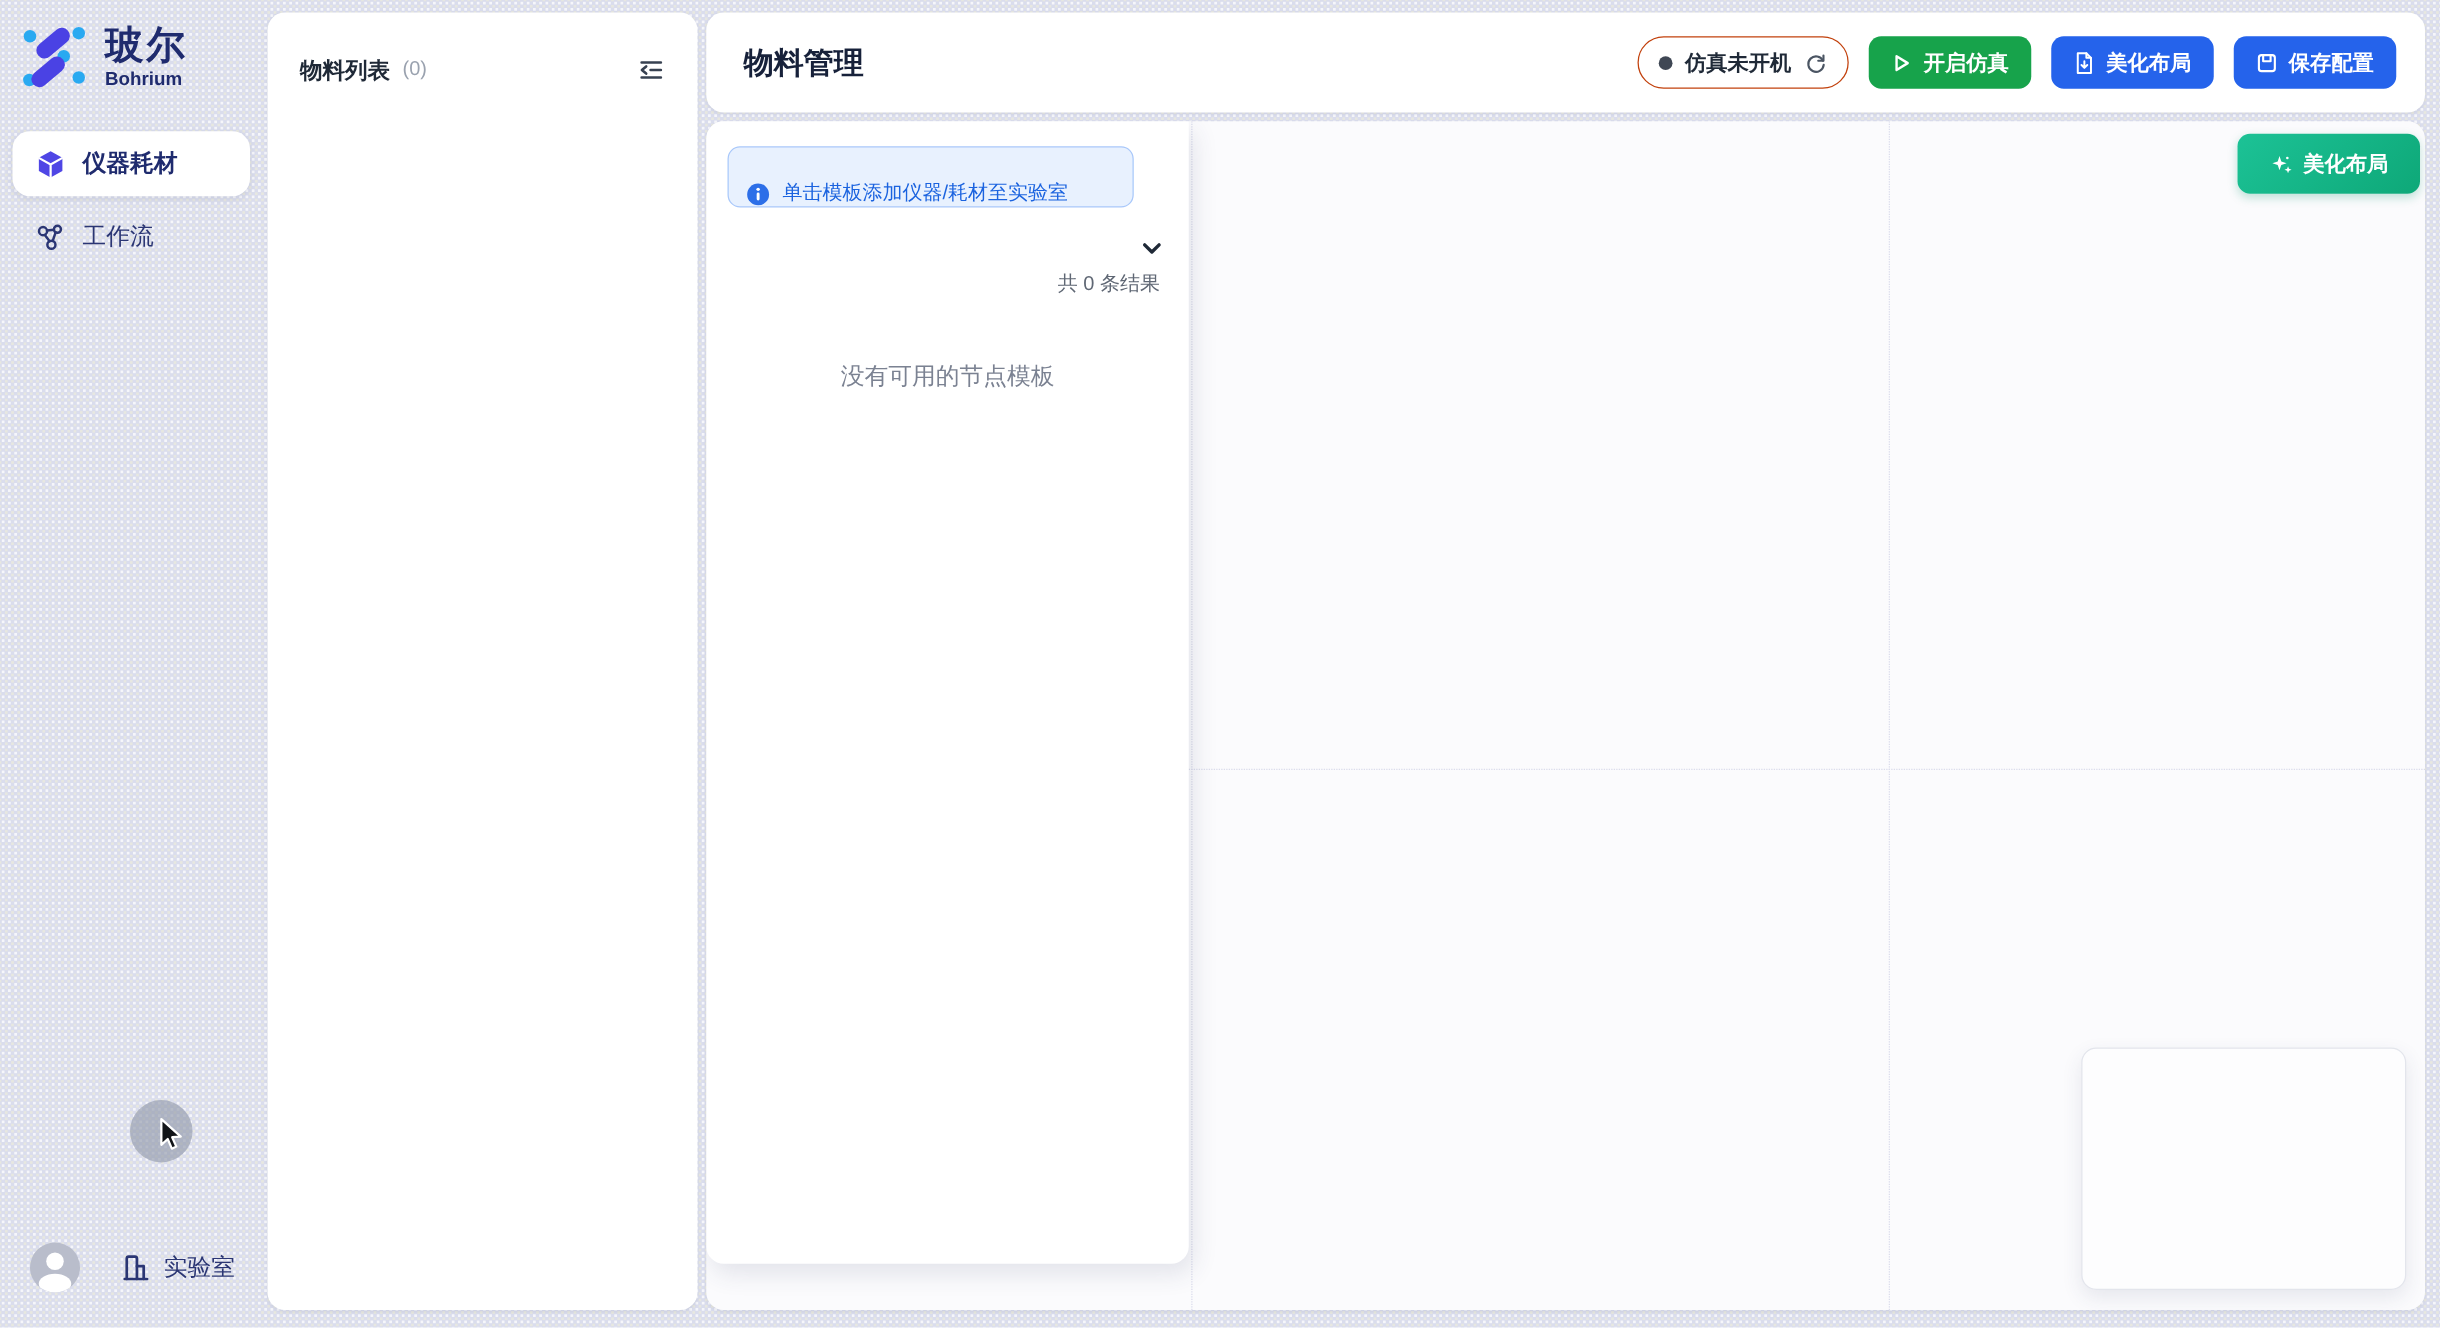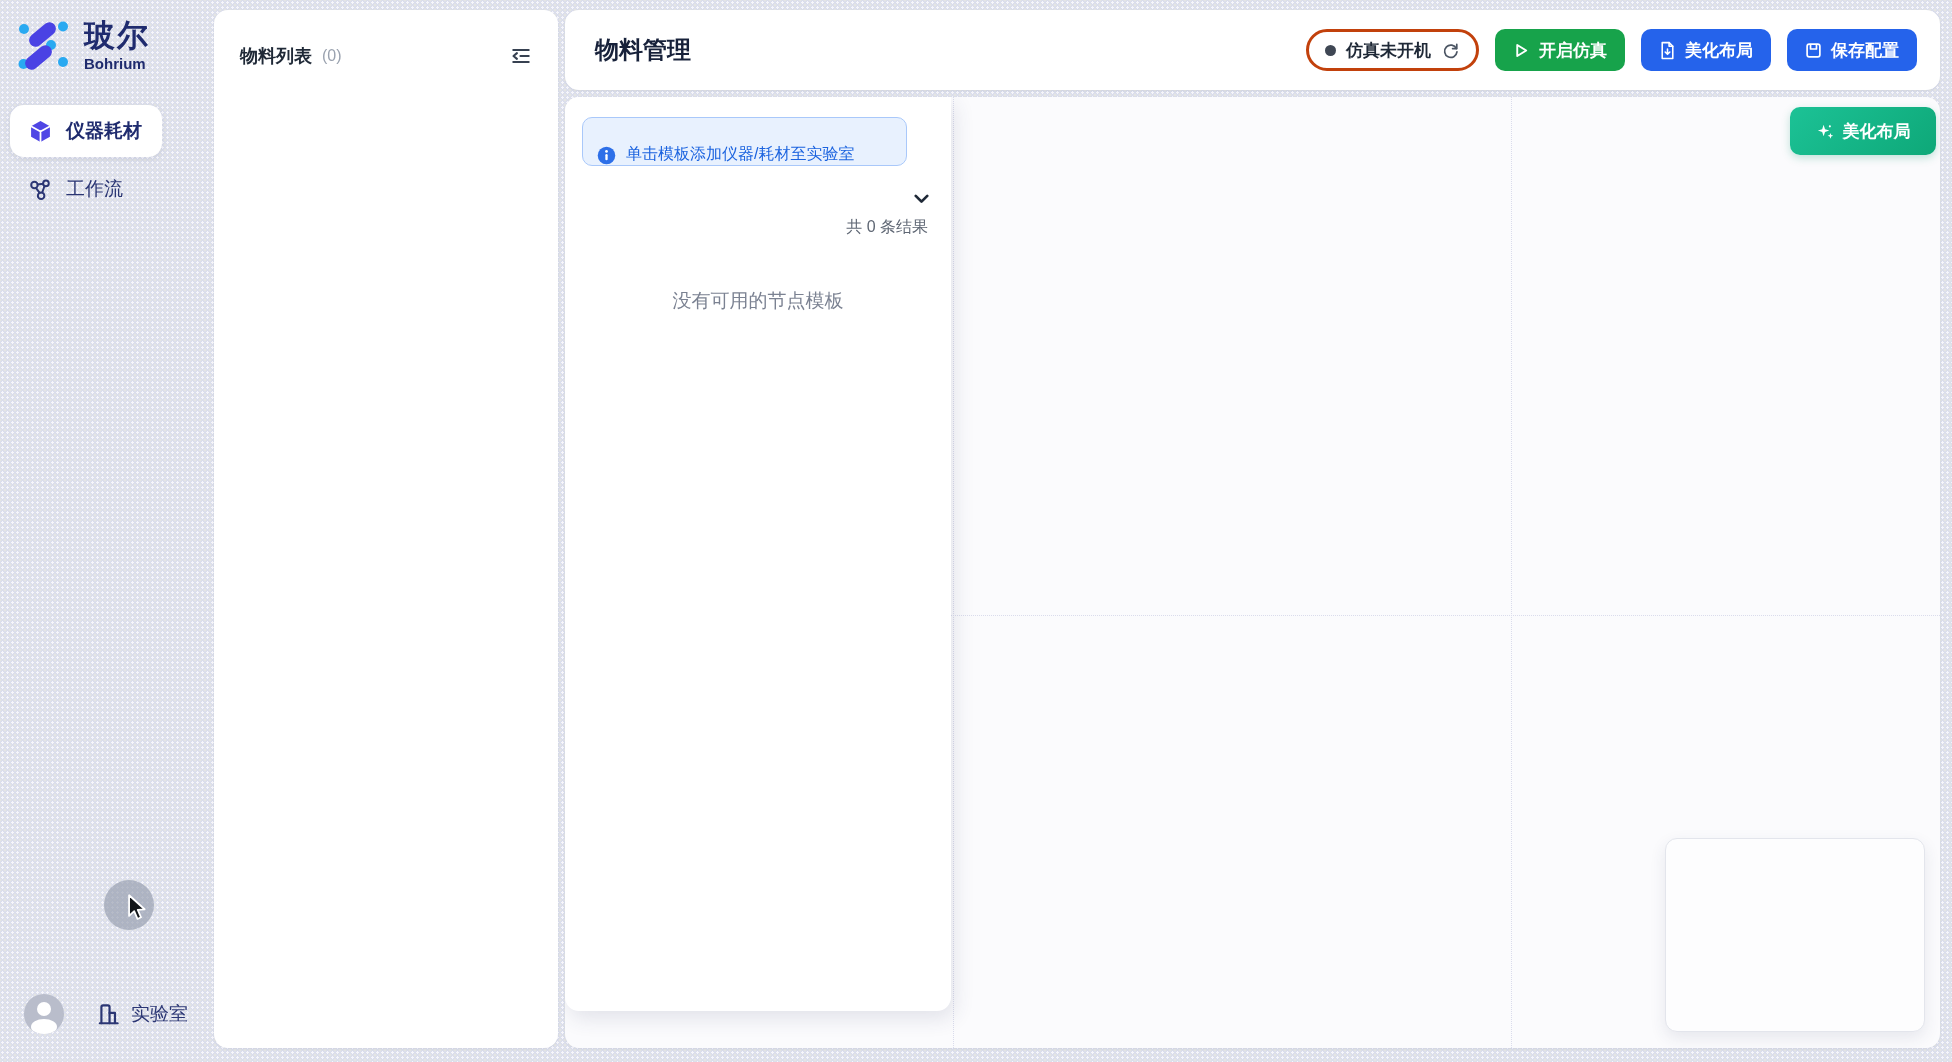--- a/index.html
+++ b/index.html
@@ -16,21 +16,21 @@
     color:#1f2937;
   }
 
   
   .sidebar { position:absolute; left:0; top:0; width:214px; height:1062px; }
   .logo-row { position:absolute; left:18px; top:20px; display:flex; align-items:center; gap:16px; }
   .logo-mark { width:50px; height:52px; }
   .brand-cn { font-size:31px; font-weight:700; color:#1f2b6e; letter-spacing:2px; line-height:1; }
   .brand-en { font-size:15px; font-weight:700; color:#1f2b6e; margin-top:4px; }
 
-  .nav-item { position:absolute; left:10px; width:152px; height:52px; display:flex; align-items:center; gap:14px;
+  .nav-item { position:absolute; left:10px; width:190px; height:52px; display:flex; align-items:center; gap:14px;
               padding-left:18px; border-radius:14px; color:#2b3674; font-size:19px; cursor:pointer; }
   .nav-item.active { background:#ffffff; box-shadow:0 2px 6px rgba(40,50,90,.10); font-weight:700; color:#1f2b6e; }
   .nav-icon { width:24px; height:24px; flex:0 0 24px; display:flex; align-items:center; justify-content:center; }
 
   .hover-dot { position:absolute; left:104px; top:880px; width:50px; height:50px; border-radius:50%;
                background:rgba(148,155,172,.65); }
   .cursor { position:absolute; left:126px; top:894px; }
 
   .sidebar-footer { position:absolute; left:24px; bottom:28px; display:flex; align-items:center; }
   .avatar { width:40px; height:40px; border-radius:50%; background:#b9bdcb; position:relative; overflow:hidden; }
@@ -46,21 +46,21 @@
   .mp-title { font-size:18px; font-weight:700; color:#1f2937; }
   .mp-count { font-size:16px; color:#9aa2af; margin-left:10px; }
   .mp-collapse { margin-left:auto; width:22px; height:22px; cursor:pointer; display:flex; align-items:center; }
 
   .header-card { left:565px; top:10px; width:1375px; height:80px; display:flex; align-items:center;
                  padding:0 23px 0 30px; border-radius:14px; }
   .page-title { font-size:24px; font-weight:700; color:#17213a; }
   .header-actions { margin-left:auto; display:flex; align-items:center; gap:16px; }
 
   .status-pill { height:42px; display:flex; align-items:center; gap:10px; padding:0 16px;
-                 border:3px solid #c2410c; border-radius:21px; background:#fff; cursor:pointer; }
+                 border:1px solid #c2410c; border-radius:21px; background:#fff; cursor:pointer; }
   .status-dot { width:11px; height:11px; border-radius:50%; background:#3f4754; }
   .status-text { font-size:17px; font-weight:600; color:#1f2937; }
 
   .btn { height:42px; display:flex; align-items:center; gap:9px; padding:0 18px; border:none;
          border-radius:10px; font-size:17px; font-weight:600; color:#fff; cursor:pointer;
          font-family:"Liberation Sans", sans-serif; }
   .btn-green { background:#17a34b; }
   .btn-blue  { background:#2563eb; }
 
   

